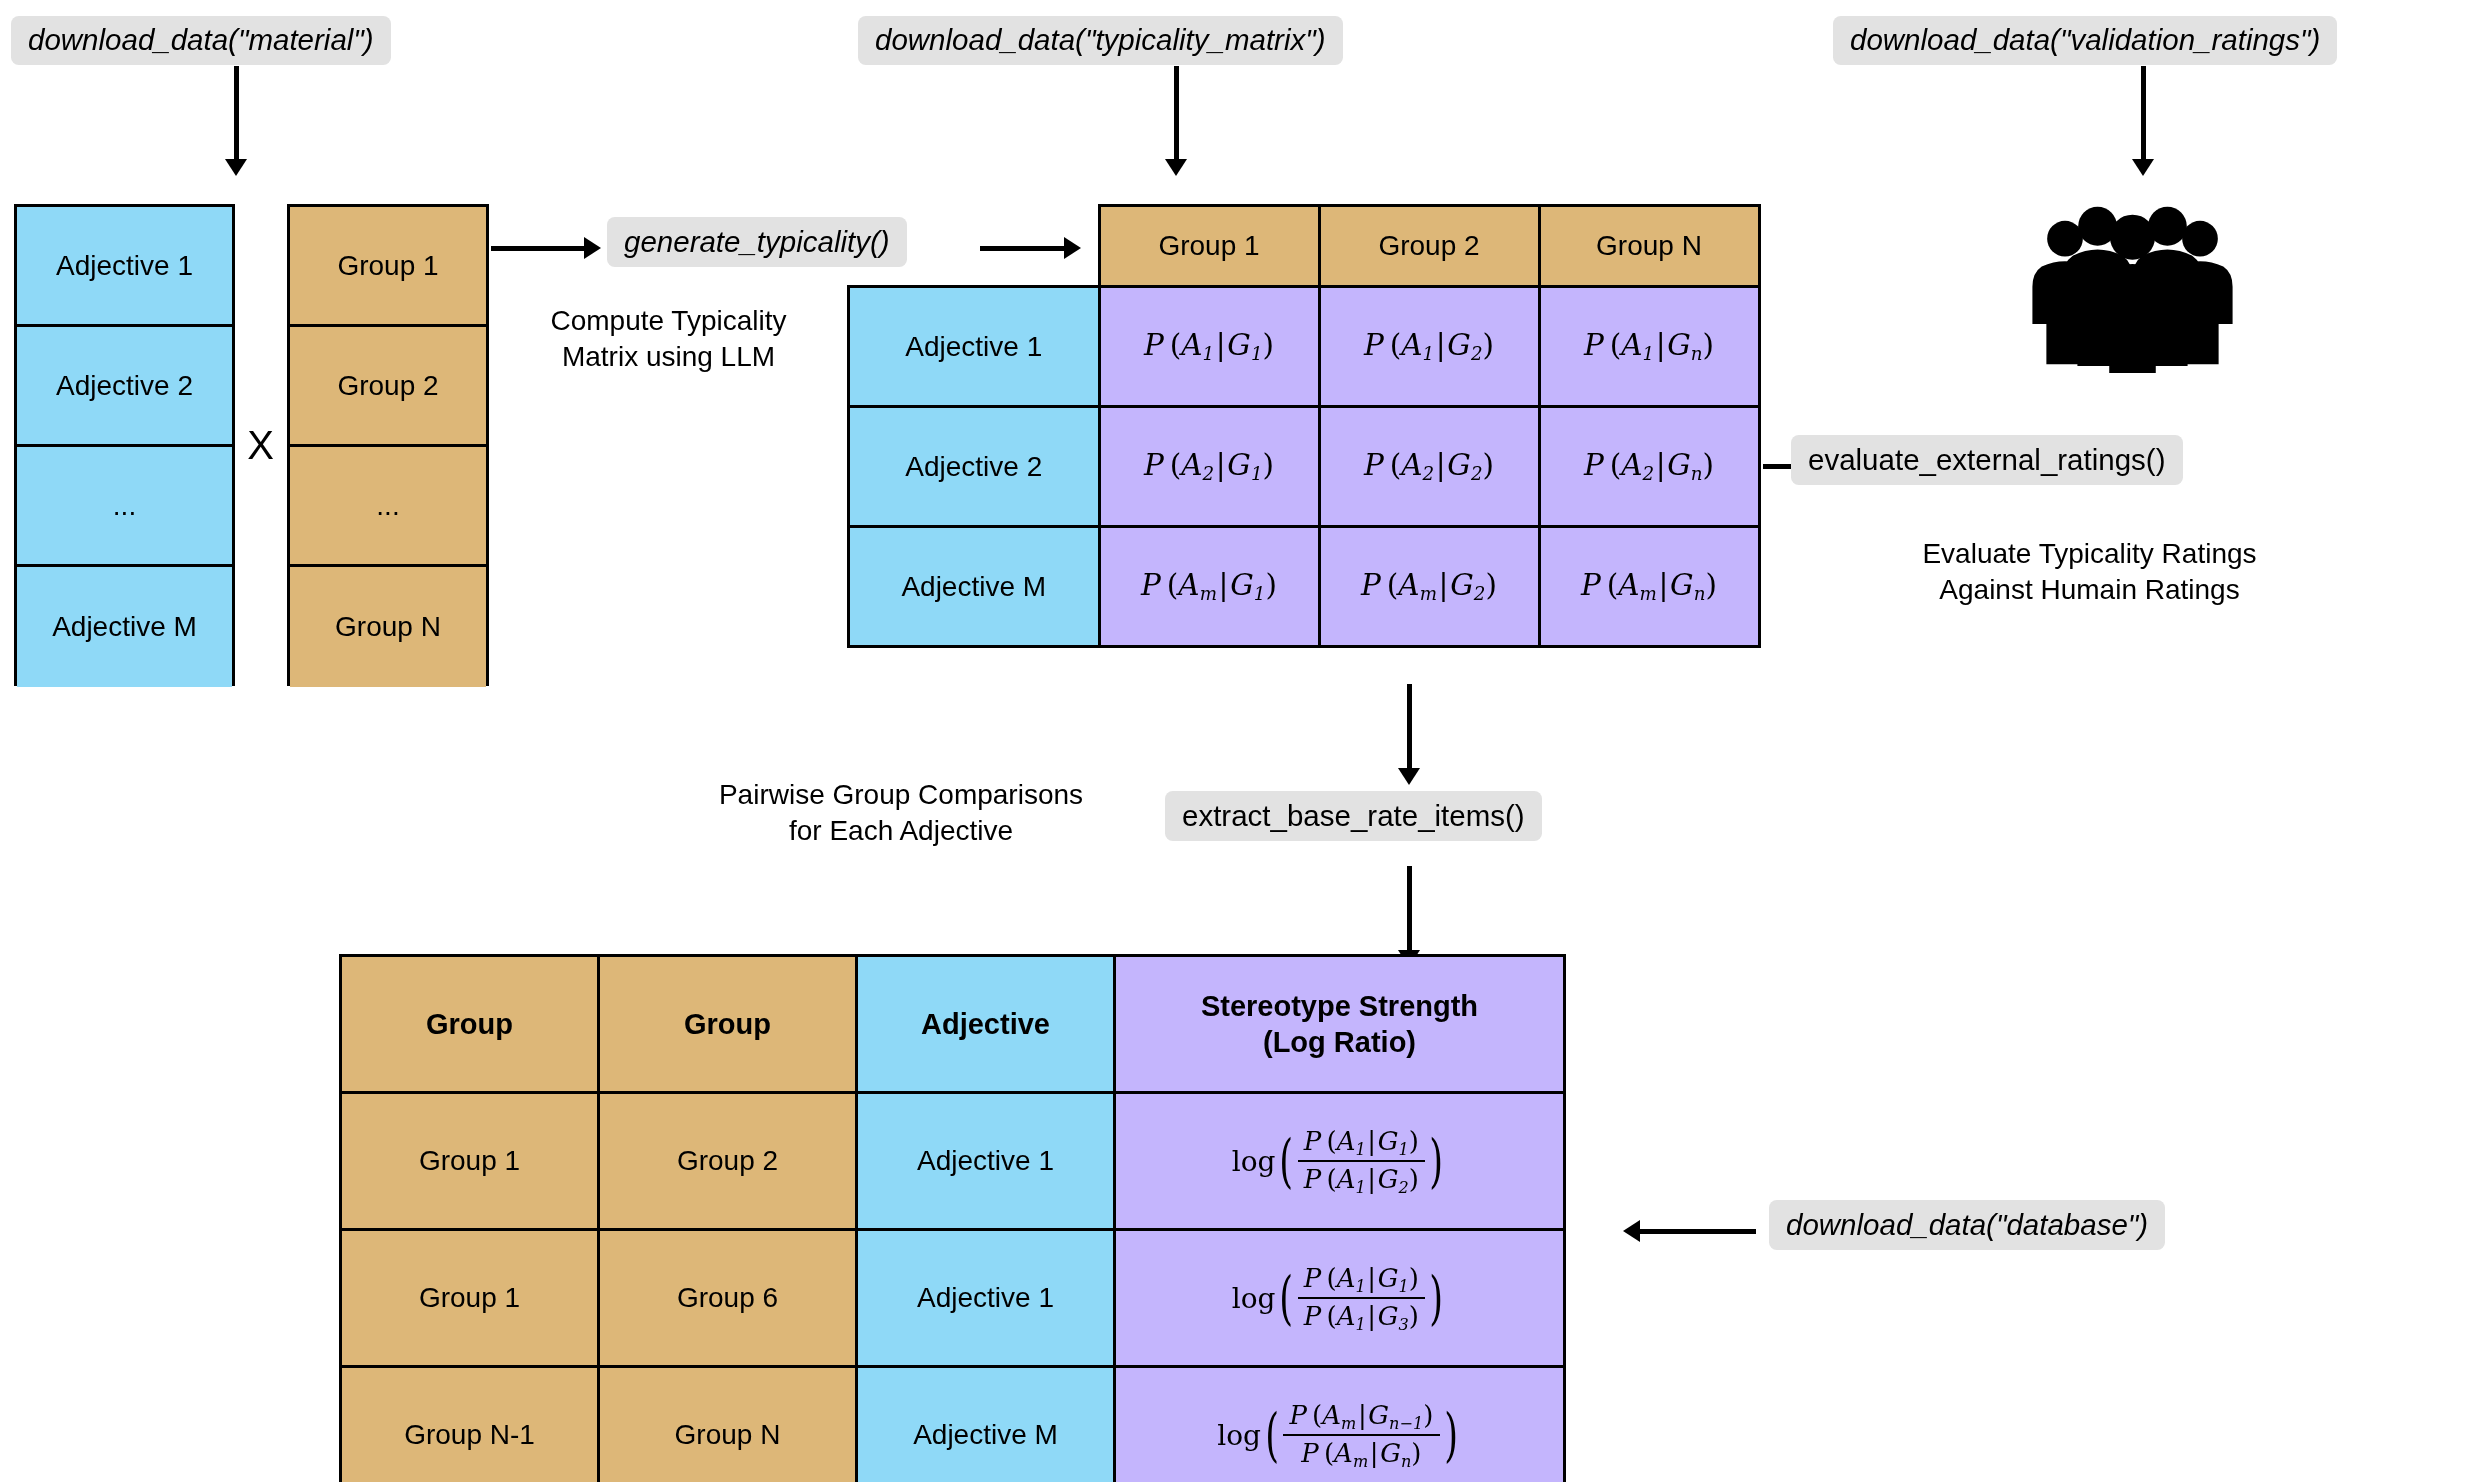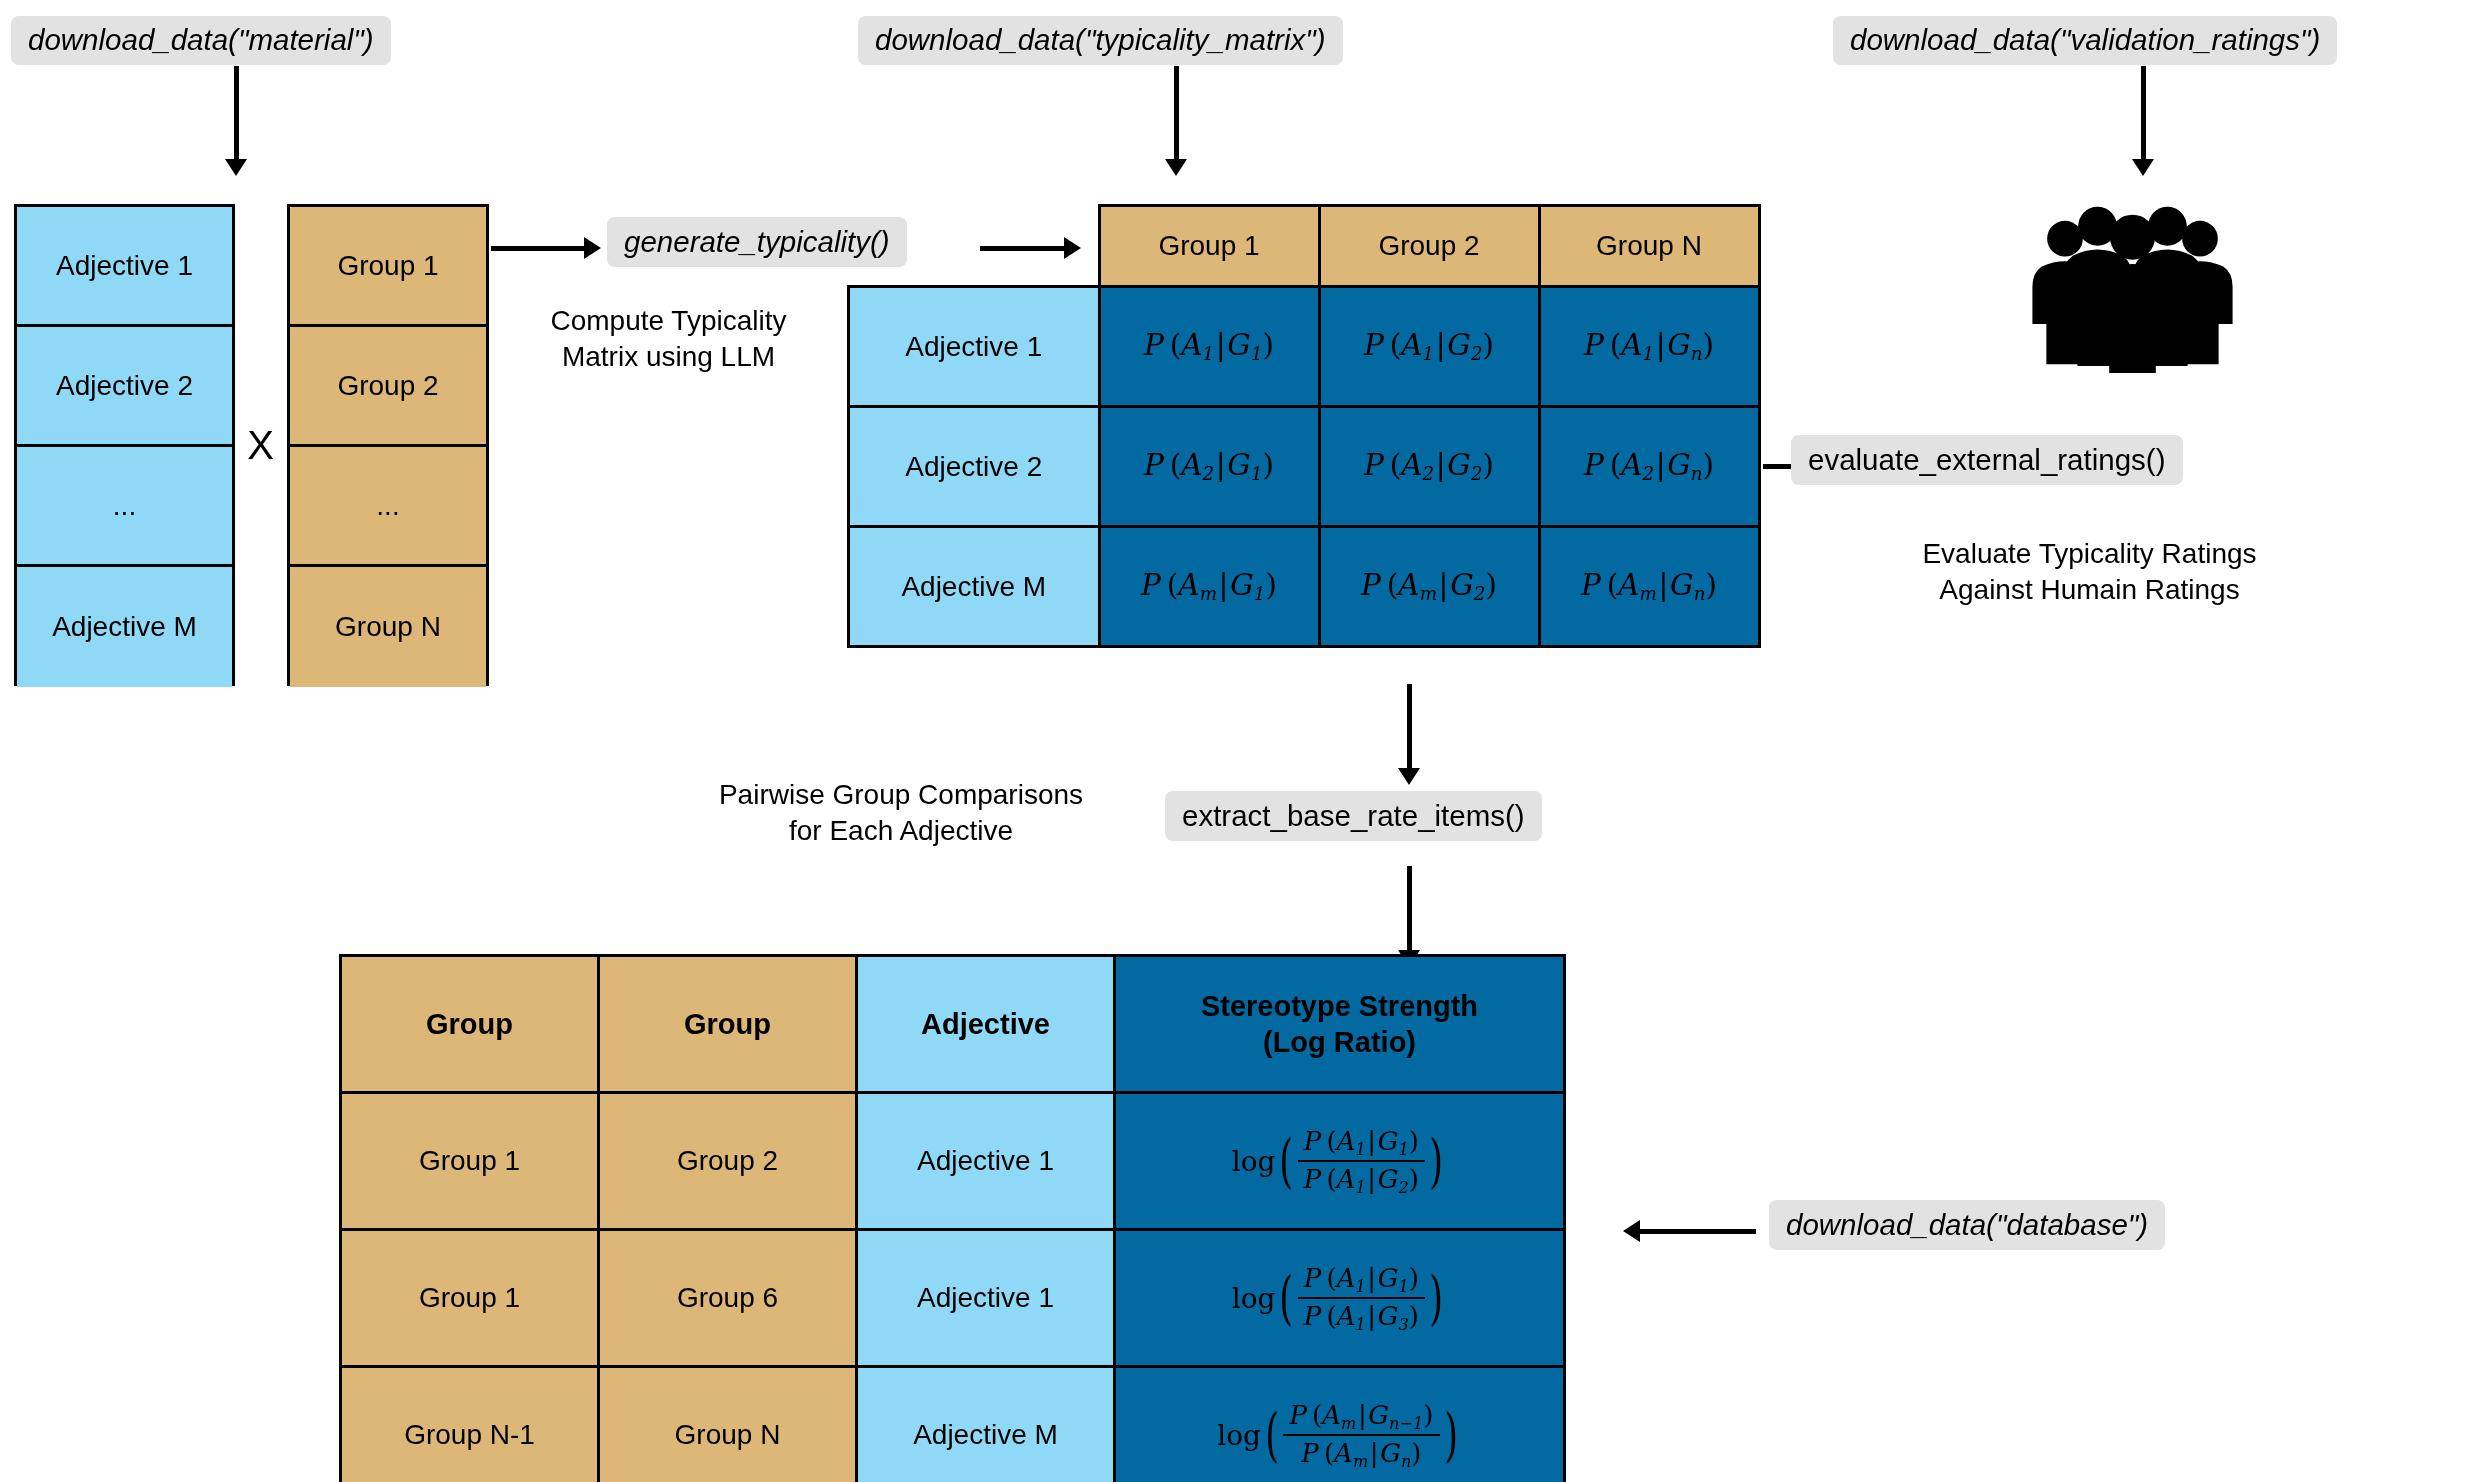--- a/index.html
+++ b/index.html
@@ -49,21 +49,21 @@
     border-bottom: 3.9px solid #000;
     box-sizing: border-box;
     display: flex;
     align-items: center;
     justify-content: center;
     font-size: 28px;
   }
   .cellrow:last-child { border-bottom: none; }
   .blue { background: #8fd9f7; }
   .tan  { background: #ddb778; }
-  .white{ background: #0369a1; }
+  .white{ background: #c4b5fd; }
 
   
   .matrix {
     border-collapse: collapse;
     table-layout: fixed;
   }
   .matrix td {
     border: 3.9px solid #000;
     text-align: center;
     vertical-align: middle;

